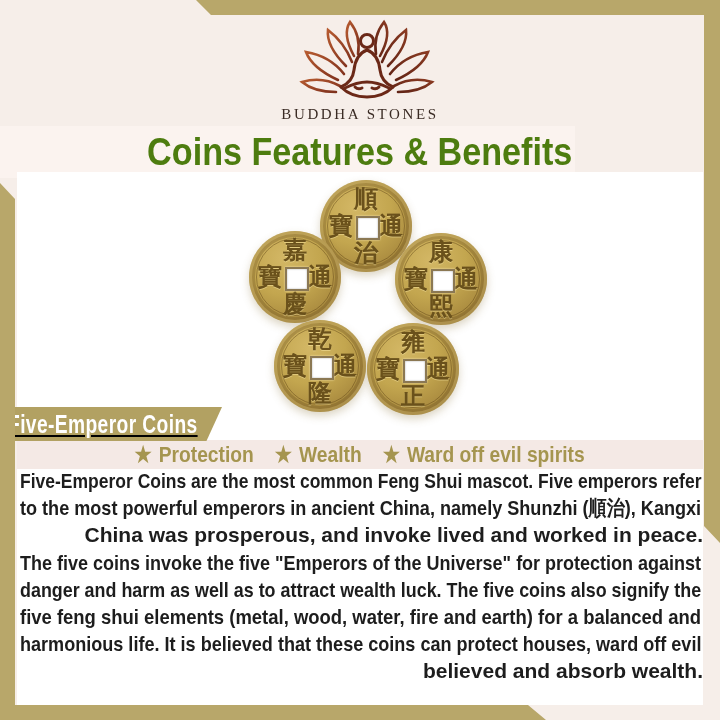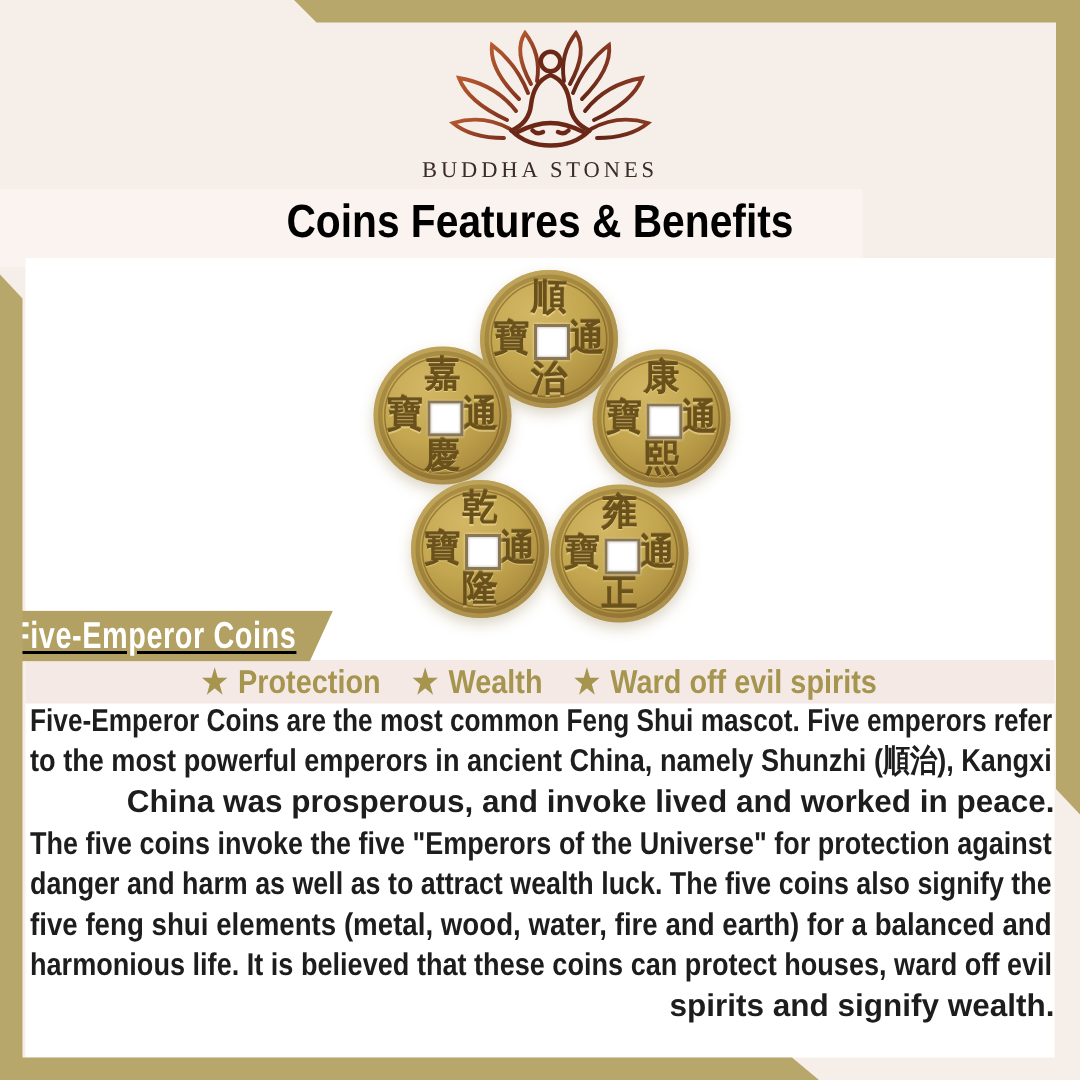--- a/index.html
+++ b/index.html
@@ -8,21 +8,21 @@
 
   
   #frame{position:absolute;left:0;top:0;width:720px;height:720px;z-index:40;pointer-events:none;}
 
   
   #logo{position:absolute;left:298px;top:18px;width:138px;height:92px;z-index:5;}
   #brand{position:absolute;left:0;top:106px;width:720px;text-align:center;z-index:5;
          font-family:"Liberation Serif",serif;font-size:15px;letter-spacing:2.6px;color:#3a2b24;}
   #title-strip{position:absolute;left:0;top:126px;width:575px;height:52px;background:#fbf3ef;z-index:2;}
   #page-title{position:absolute;left:0;top:130px;width:720px;text-align:center;z-index:6;
-              font-size:31px;font-weight:bold;color:#000000;white-space:nowrap;}
+              font-size:39px;font-weight:bold;color:#4d7c0f;white-space:nowrap;}
 
   
   #card{position:absolute;left:17px;top:172px;width:686px;height:533px;background:#ffffff;z-index:3;}
 
   
   .coin{position:absolute;width:92px;height:92px;border-radius:50%;
         background:radial-gradient(circle at 38% 30%, #d3b765 0%, #c3a64f 42%, #a8893e 75%, #8a6f2f 100%);
         box-shadow:0 4px 9px rgba(140,115,60,.30), inset 0 0 0 3px rgba(255,230,150,.25), inset 0 0 0 6px rgba(95,70,25,.30);
         z-index:10;}
   .coin .ring{position:absolute;left:7px;top:7px;right:7px;bottom:7px;border-radius:50%;
@@ -175,21 +175,21 @@
   </div>
 
   <div id="body-text">
     <div class="bodyline"><span class="txt fit" style="transform: scaleX(0.833);">Five-Emperor Coins are the most common Feng Shui mascot. Five emperors refer</span></div>
     <div class="bodyline"><span class="txt fit" style="transform: scaleX(0.861);">to the most powerful emperors in ancient China, namely Shunzhi (順治), Kangxi</span></div>
     <div class="bodyline"><span class="txt fit">China was prosperous, and invoke lived and worked in peace.</span></div>
     <div class="bodyline"><span class="txt fit" style="transform: scaleX(0.857);">The five coins invoke the five "Emperors of the Universe" for protection against</span></div>
     <div class="bodyline"><span class="txt fit" style="transform: scaleX(0.852);">danger and harm as well as to attract wealth luck. The five coins also signify the</span></div>
     <div class="bodyline"><span class="txt fit" style="transform: scaleX(0.879);">five feng shui elements (metal, wood, water, fire and earth) for a balanced and</span></div>
     <div class="bodyline"><span class="txt fit" style="transform: scaleX(0.86);">harmonious life. It is believed that these coins can protect houses, ward off evil</span></div>
-    <div class="bodyline"><span class="txt fit">spirits and signify wealth.</span></div>
+    <div class="bodyline"><span class="txt fit">believed and absorb wealth.</span></div>
   </div>
 
   <svg id="frame" viewBox="0 0 720 720">
     <path d="M196,0 L720,0 L720,543 L704,526 L704,15 L211,15 Z" fill="#b8a76a"></path>
     <path d="M0,183 L15,199 L15,705 L528,705 L546,720 L0,720 Z" fill="#b8a76a"></path>
   </svg>
 
 </div>
 
 </body></html>

